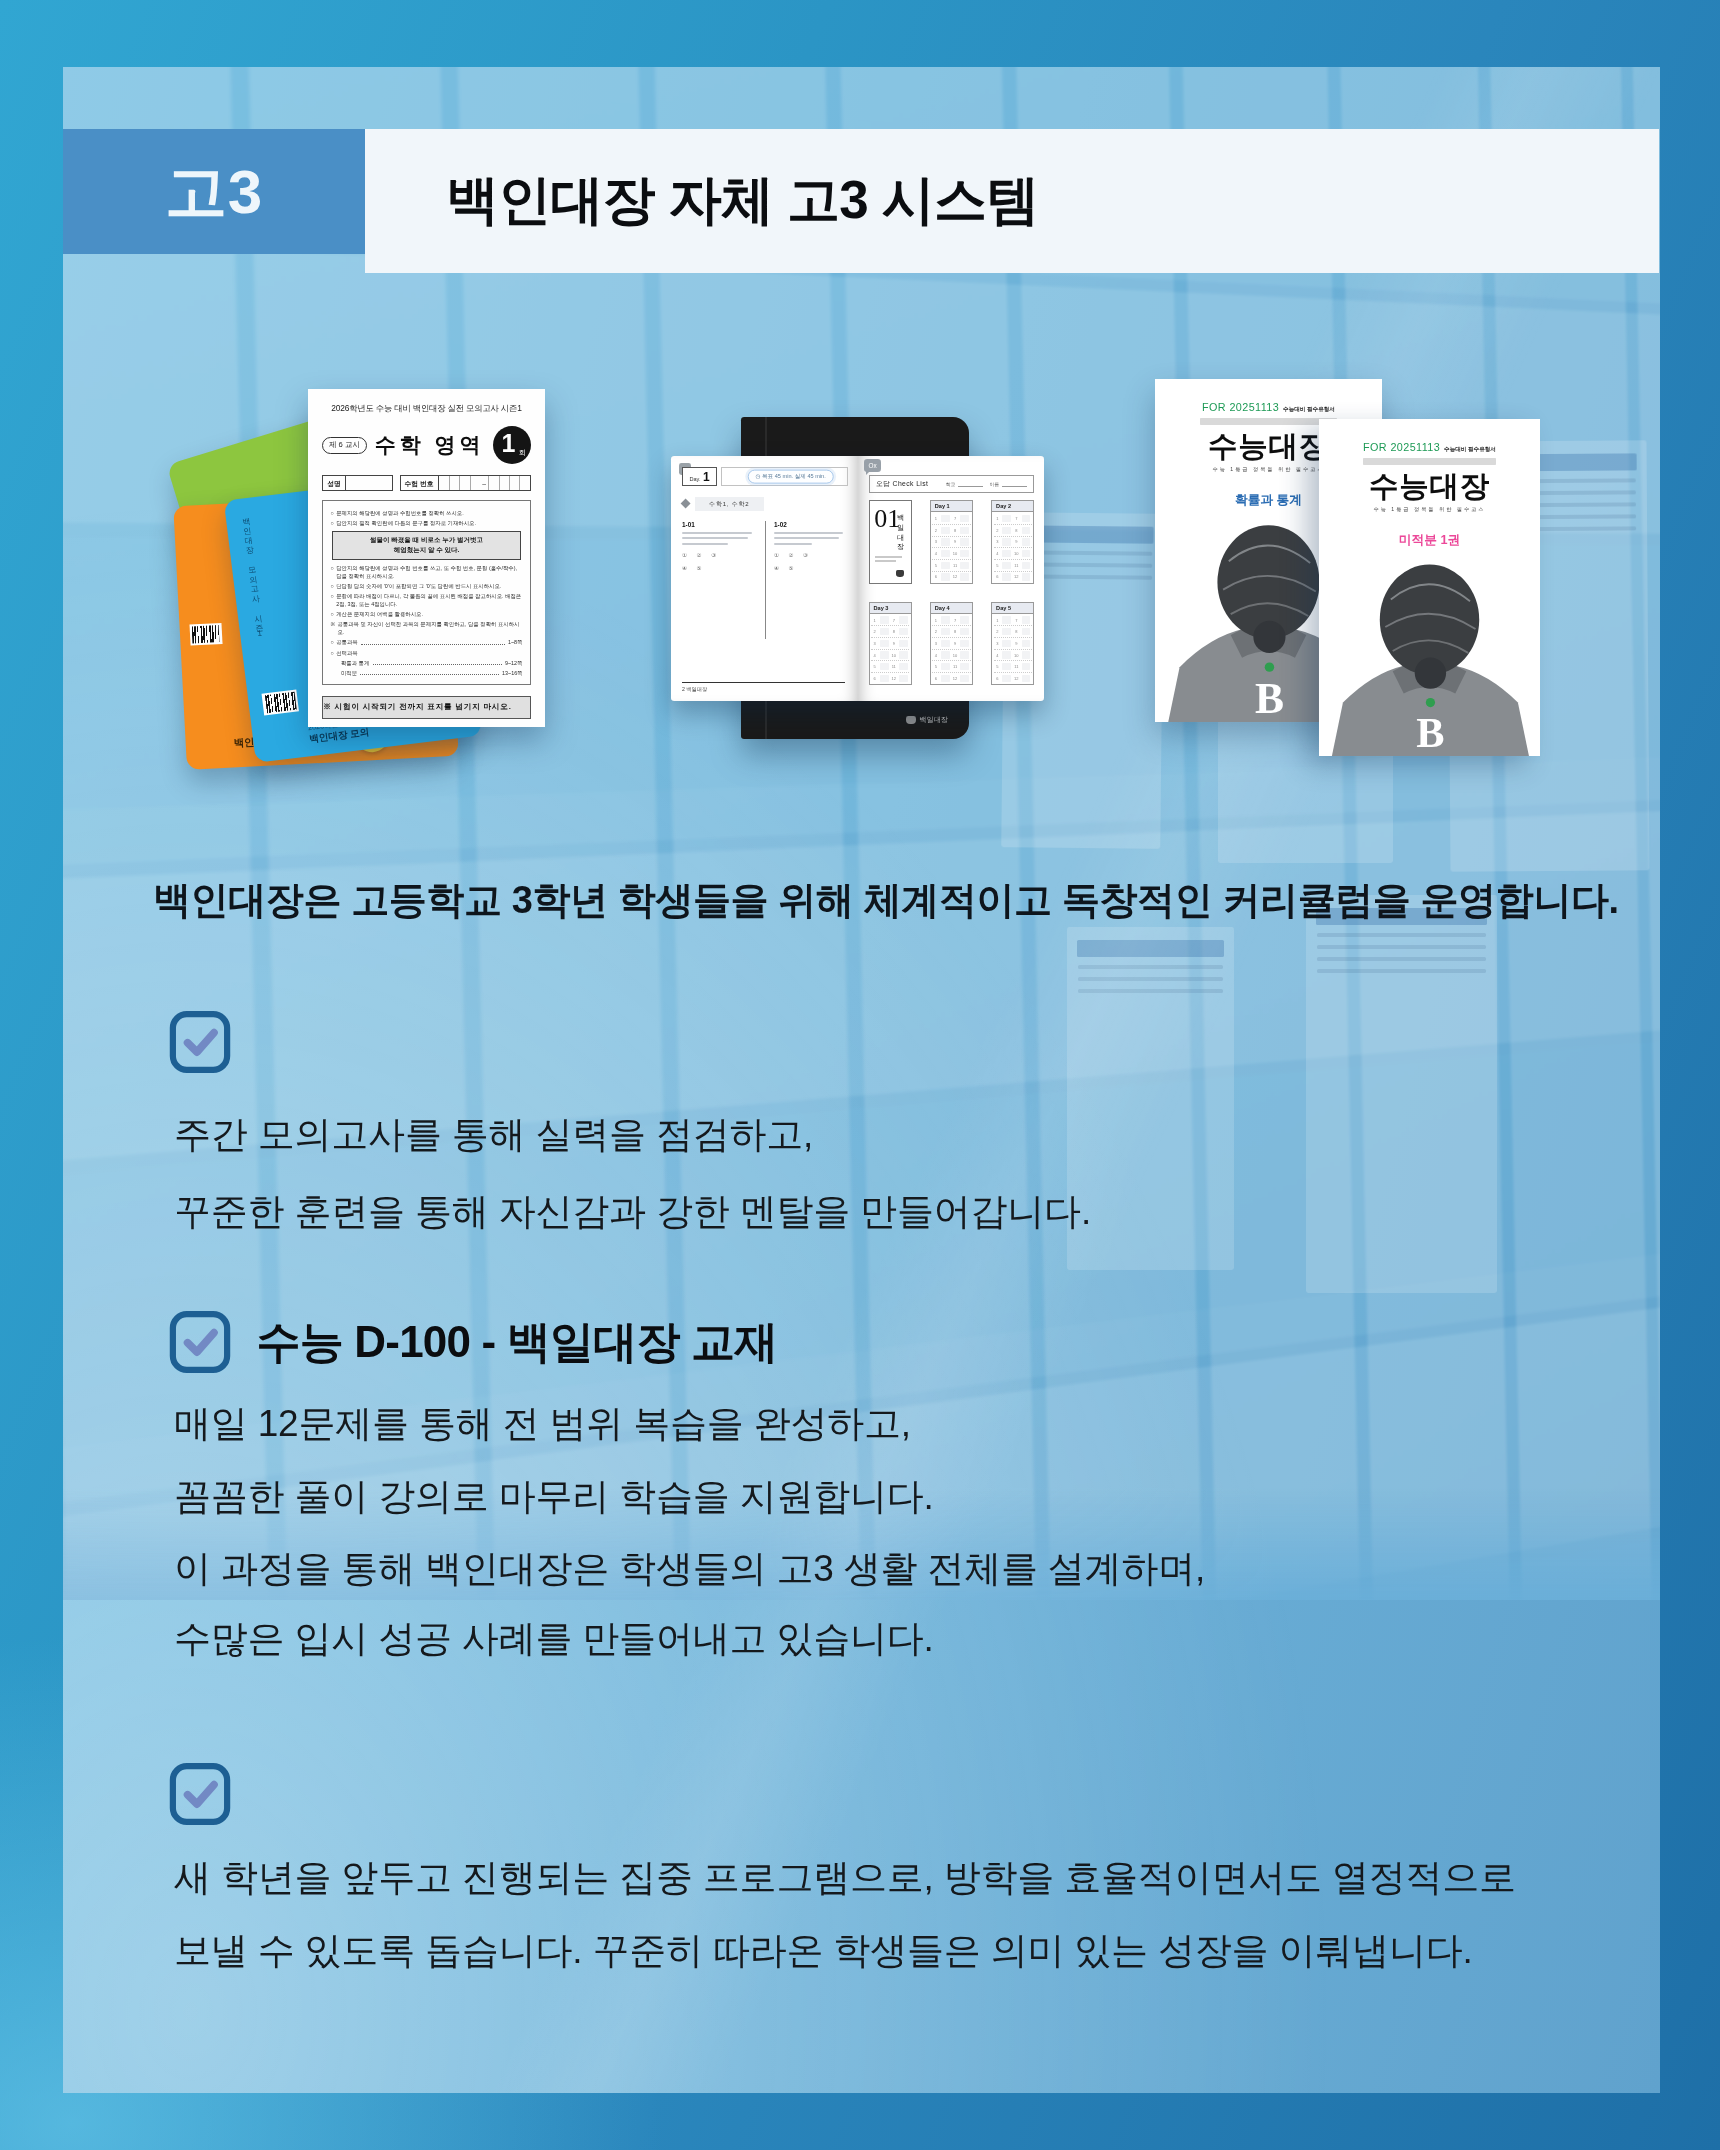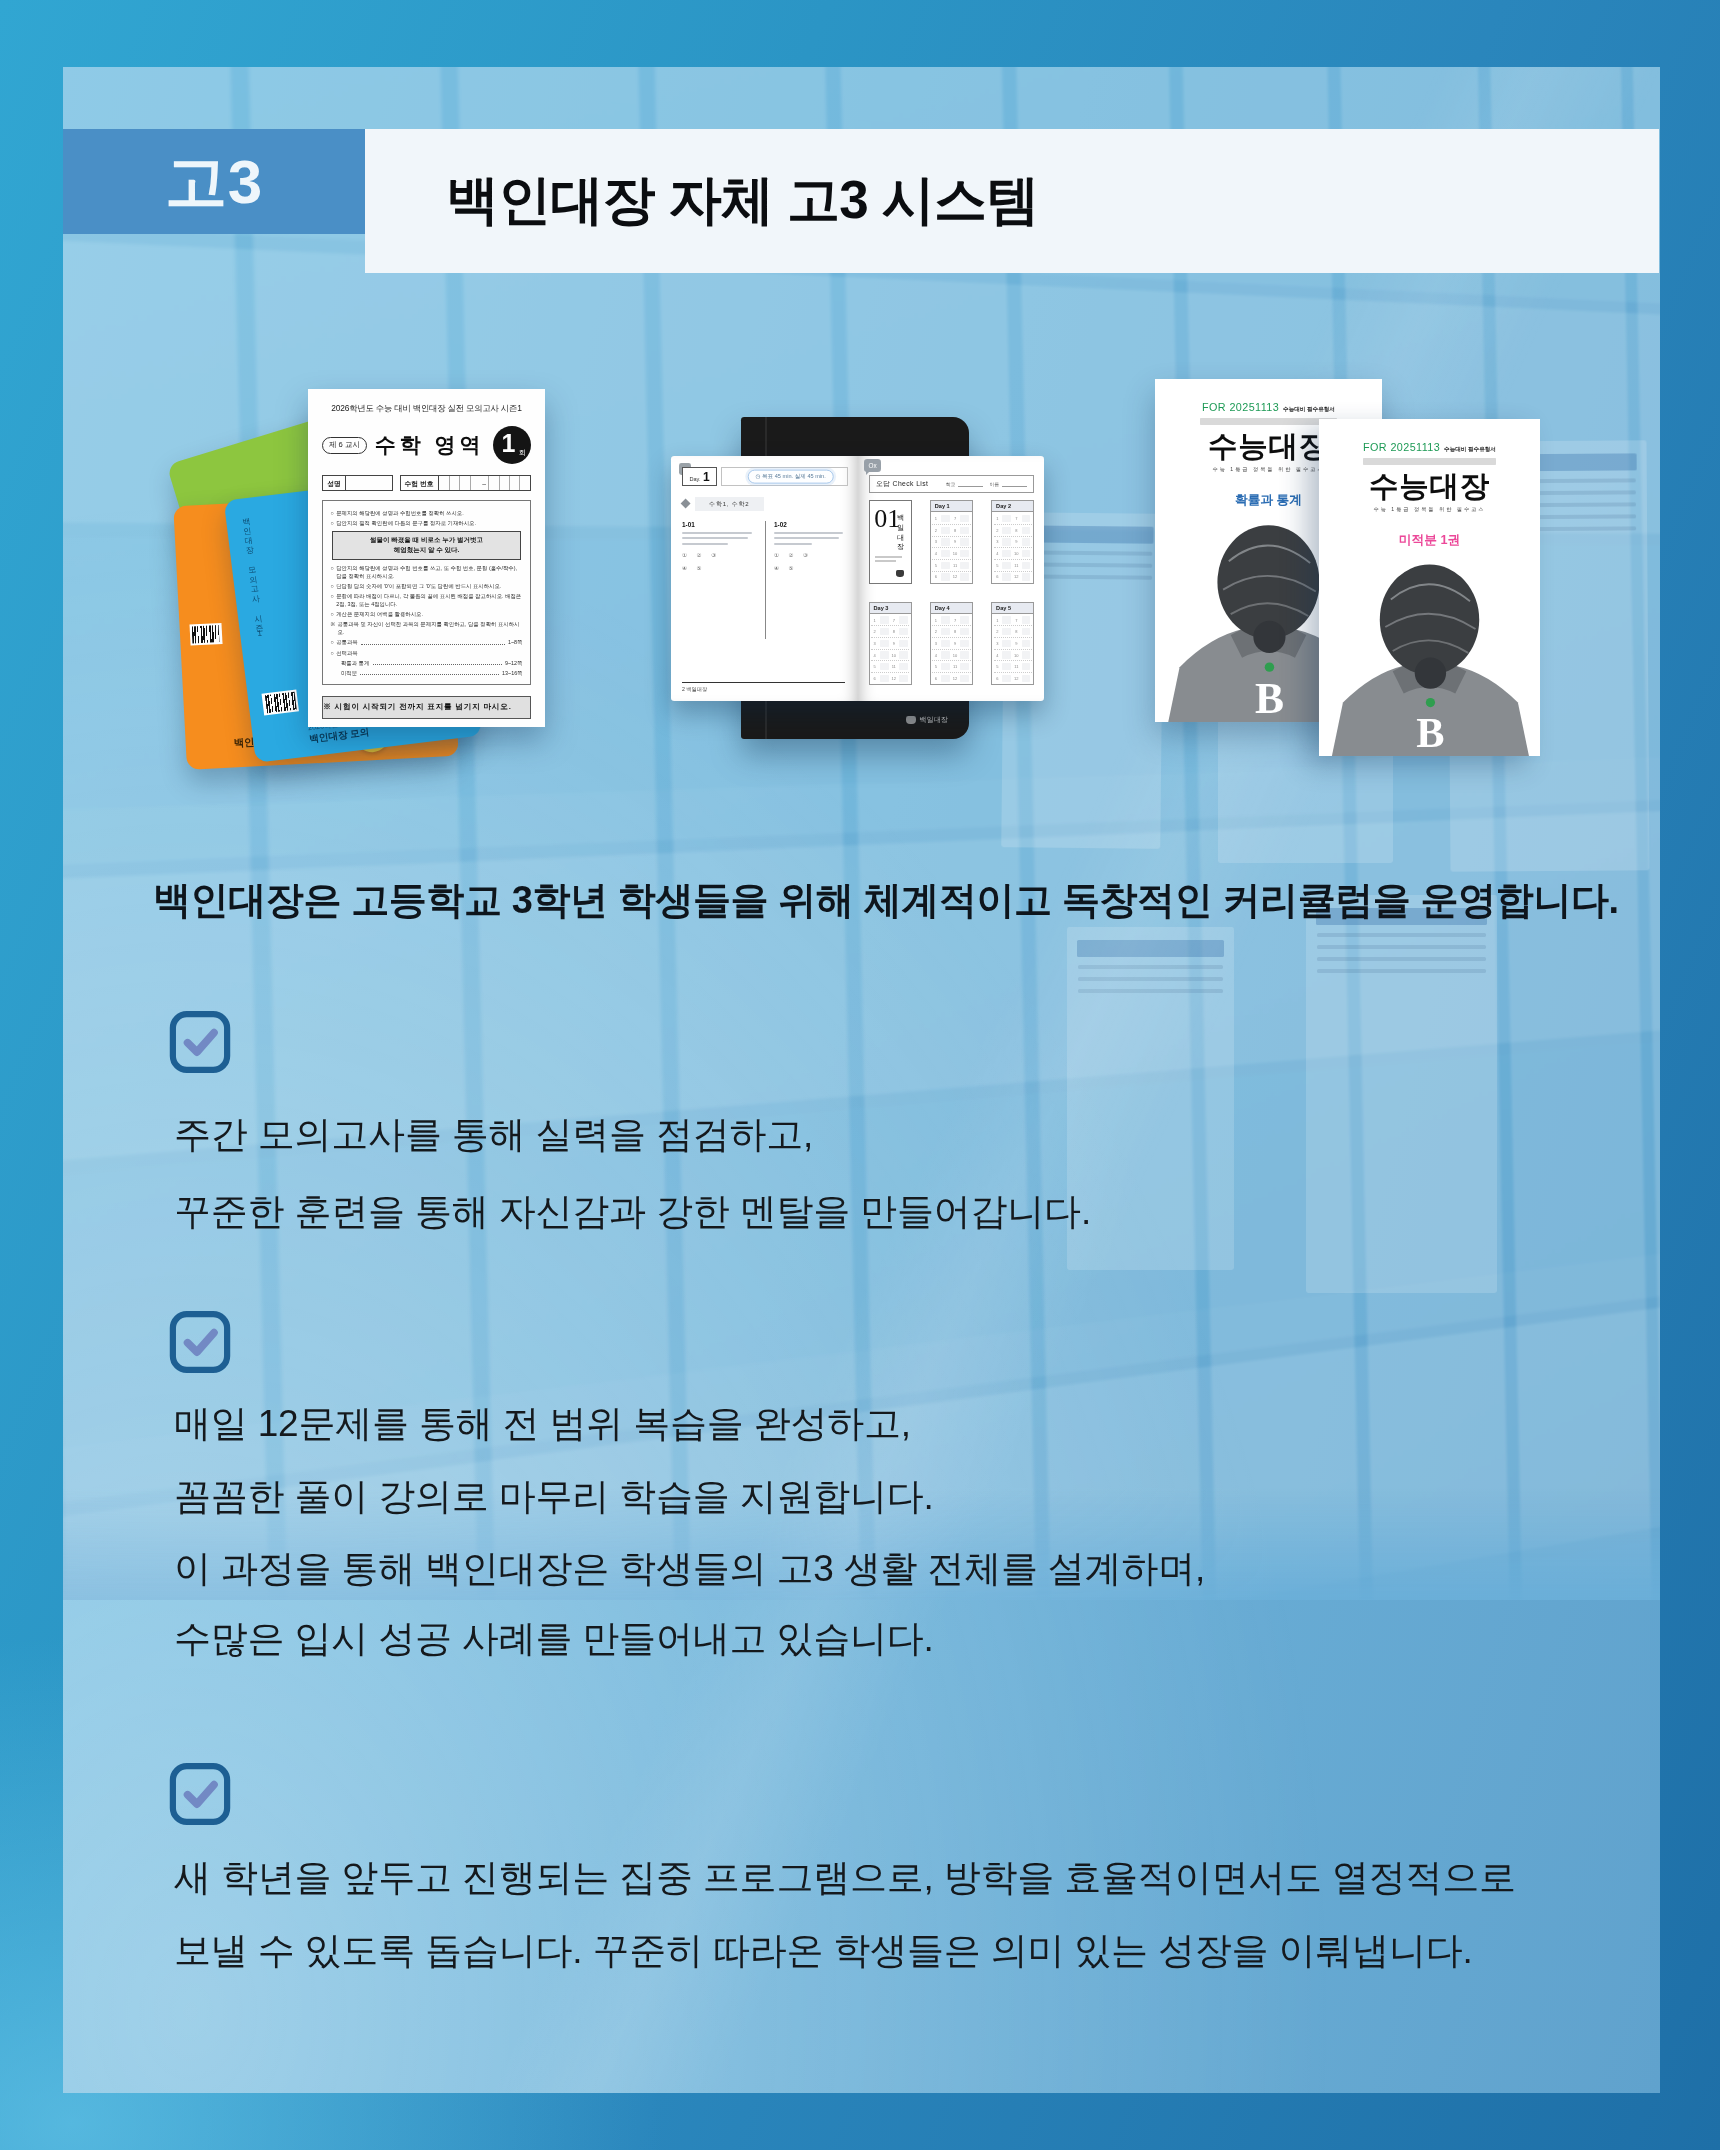--- a/index.html
+++ b/index.html
@@ -26,21 +26,21 @@
       linear-gradient(160deg,#79c0e1 0%,#6cb2d8 60%,#63a6cf 100%);
     transform:perspective(1513px) rotateY(15deg) rotateZ(-1.2deg) scale(1.12);
     transform-origin:88% 42%;opacity:.6;filter:blur(0.9px)}
   .wall-fade{position:absolute;left:0;right:0;bottom:0;height:112px;
     background:linear-gradient(to bottom,rgba(109,178,220,0),rgba(105,174,216,.95))}
   .sheet{position:absolute;background:rgba(255,255,255,.16);border-radius:2.4px;filter:blur(0.5px)}
   .sheet .ph-bar{height:17.5px;margin:12.7px 9.6px 0;background:rgba(35,95,160,.30);border-radius:1.6px}
   .sheet .ph-ln{height:4px;margin:8px 11px 0;background:rgba(40,80,120,.14);border-radius:1.6px}
 
   
-  .grade-box{position:absolute;left:63px;top:129px;width:302px;height:105px;background:#4a8fc6;z-index:30;
+  .grade-box{position:absolute;left:63px;top:129px;width:302px;height:125px;background:#4a8fc6;z-index:30;
     display:flex;align-items:center;justify-content:center}
   .grade-box span{color:#eef6fb;font-size:62px;font-weight:700;letter-spacing:0.8px}
   .header-bar{position:absolute;left:365px;top:129px;width:1294px;height:144px;background:#f1f6fa;z-index:30;
     display:flex;align-items:center;padding-left:81px}
   .header-bar h1{font-size:53px;font-weight:800;color:#0b0d10;letter-spacing:-0.8px}
 
   
   .cover{position:absolute;border-radius:12.7px;box-shadow:0 12.7px 25.5px rgba(10,40,70,.28)}
   .cover-green{left:201px;top:424px;width:239px;height:272px;background:#8dc63f;transform:rotate(-17deg);z-index:21}
   .cover-orange{left:180px;top:499px;width:272px;height:264px;background:#f68d1e;transform:rotate(-3deg);z-index:22}
@@ -673,20 +673,21 @@
   </svg>
 </div>
 <div class="bodyline" style="top:1110px">주간 모의고사를 통해 실력을 점검하고,</div>
 <div class="bodyline" style="top:1187px">꾸준한 훈련을 통해 자신감과 강한 멘탈을 만들어갑니다.</div>
 
 <div class="sec" style="top:1310px">
   <svg class="icon" viewBox="0 0 80 82">
     <rect x="5" y="5" width="70" height="72" rx="18" fill="none" stroke="#1d5f93" stroke-width="8"></rect>
     <path d="M24 42 L36 54 L58 29" fill="none" stroke="#7289c4" stroke-width="10" stroke-linecap="round" stroke-linejoin="round"></path>
   </svg>
+  <h2>수능 D-100 - 백일대장 교재</h2>
 </div>
 <div class="bodyline" style="top:1399px">매일 12문제를 통해 전 범위 복습을 완성하고,</div>
 <div class="bodyline" style="top:1472px">꼼꼼한 풀이 강의로 마무리 학습을 지원합니다.</div>
 <div class="bodyline" style="top:1544px">이 과정을 통해 백인대장은 학생들의 고3 생활 전체를 설계하며,</div>
 <div class="bodyline" style="top:1614px">수많은 입시 성공 사례를 만들어내고 있습니다.</div>
 
 <div class="sec" style="top:1762px">
   <svg class="icon" viewBox="0 0 80 82">
     <rect x="5" y="5" width="70" height="72" rx="18" fill="none" stroke="#1d5f93" stroke-width="8"></rect>
     <path d="M24 42 L36 54 L58 29" fill="none" stroke="#7289c4" stroke-width="10" stroke-linecap="round" stroke-linejoin="round"></path>

